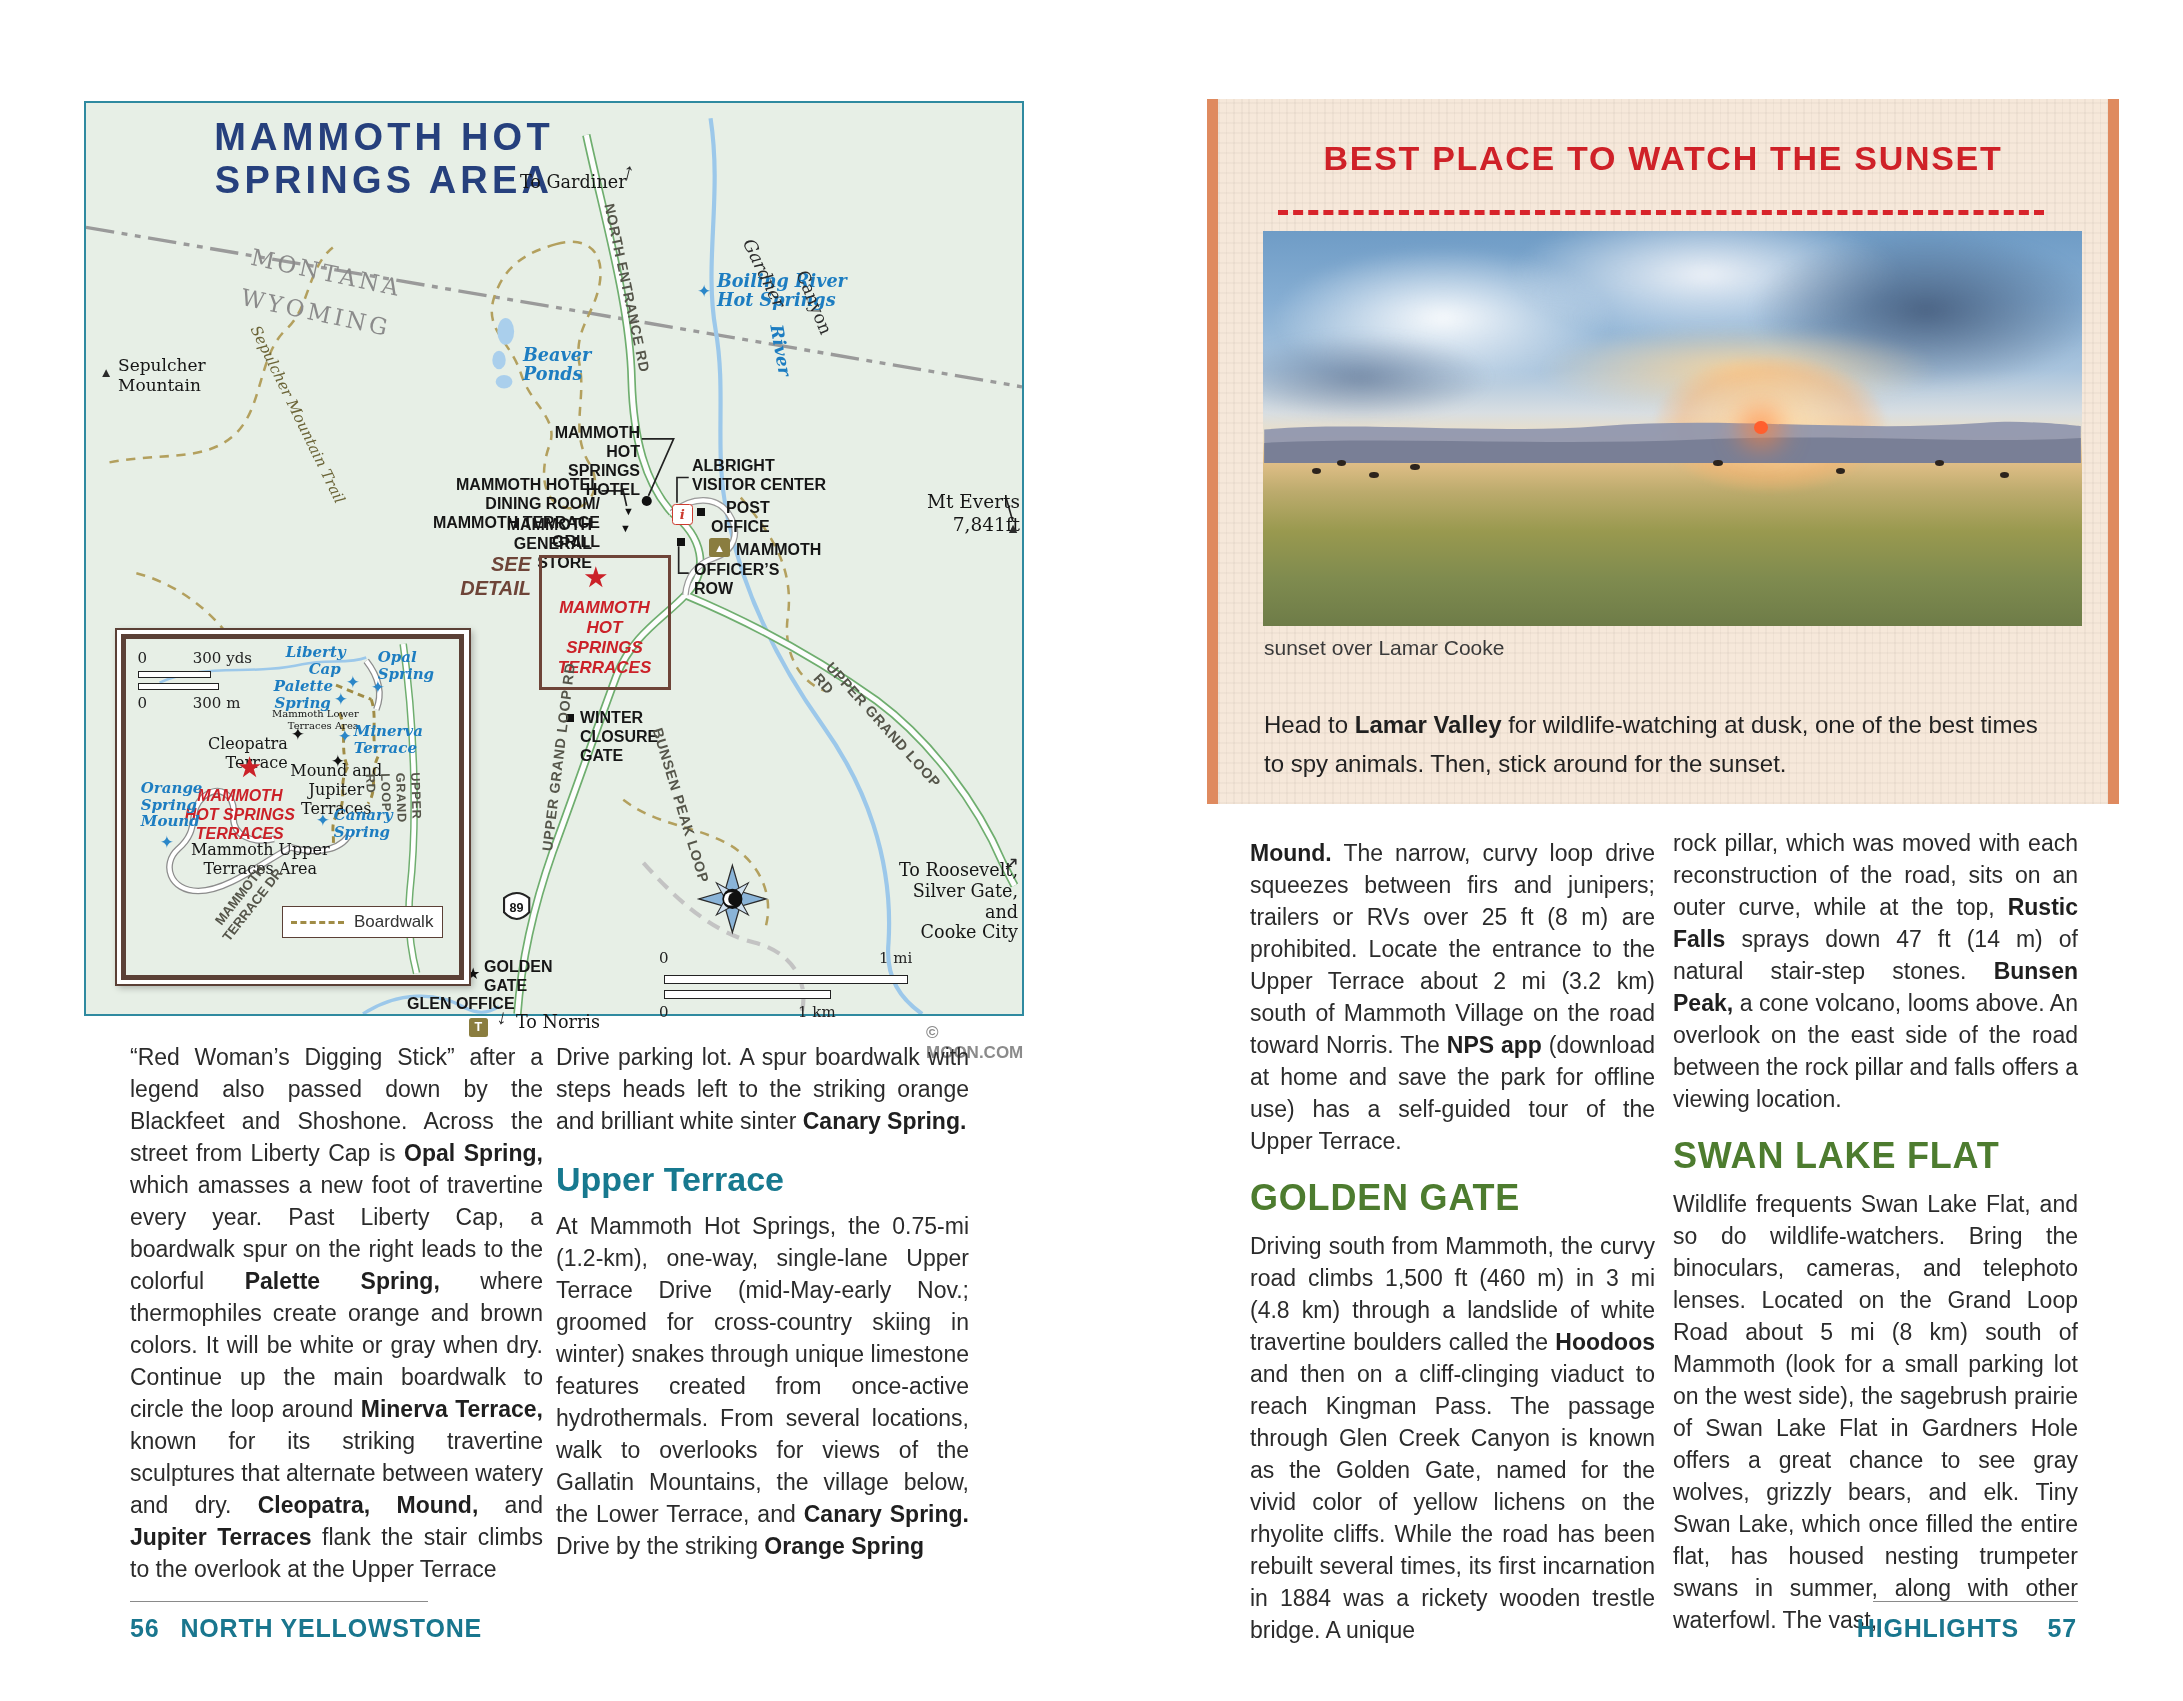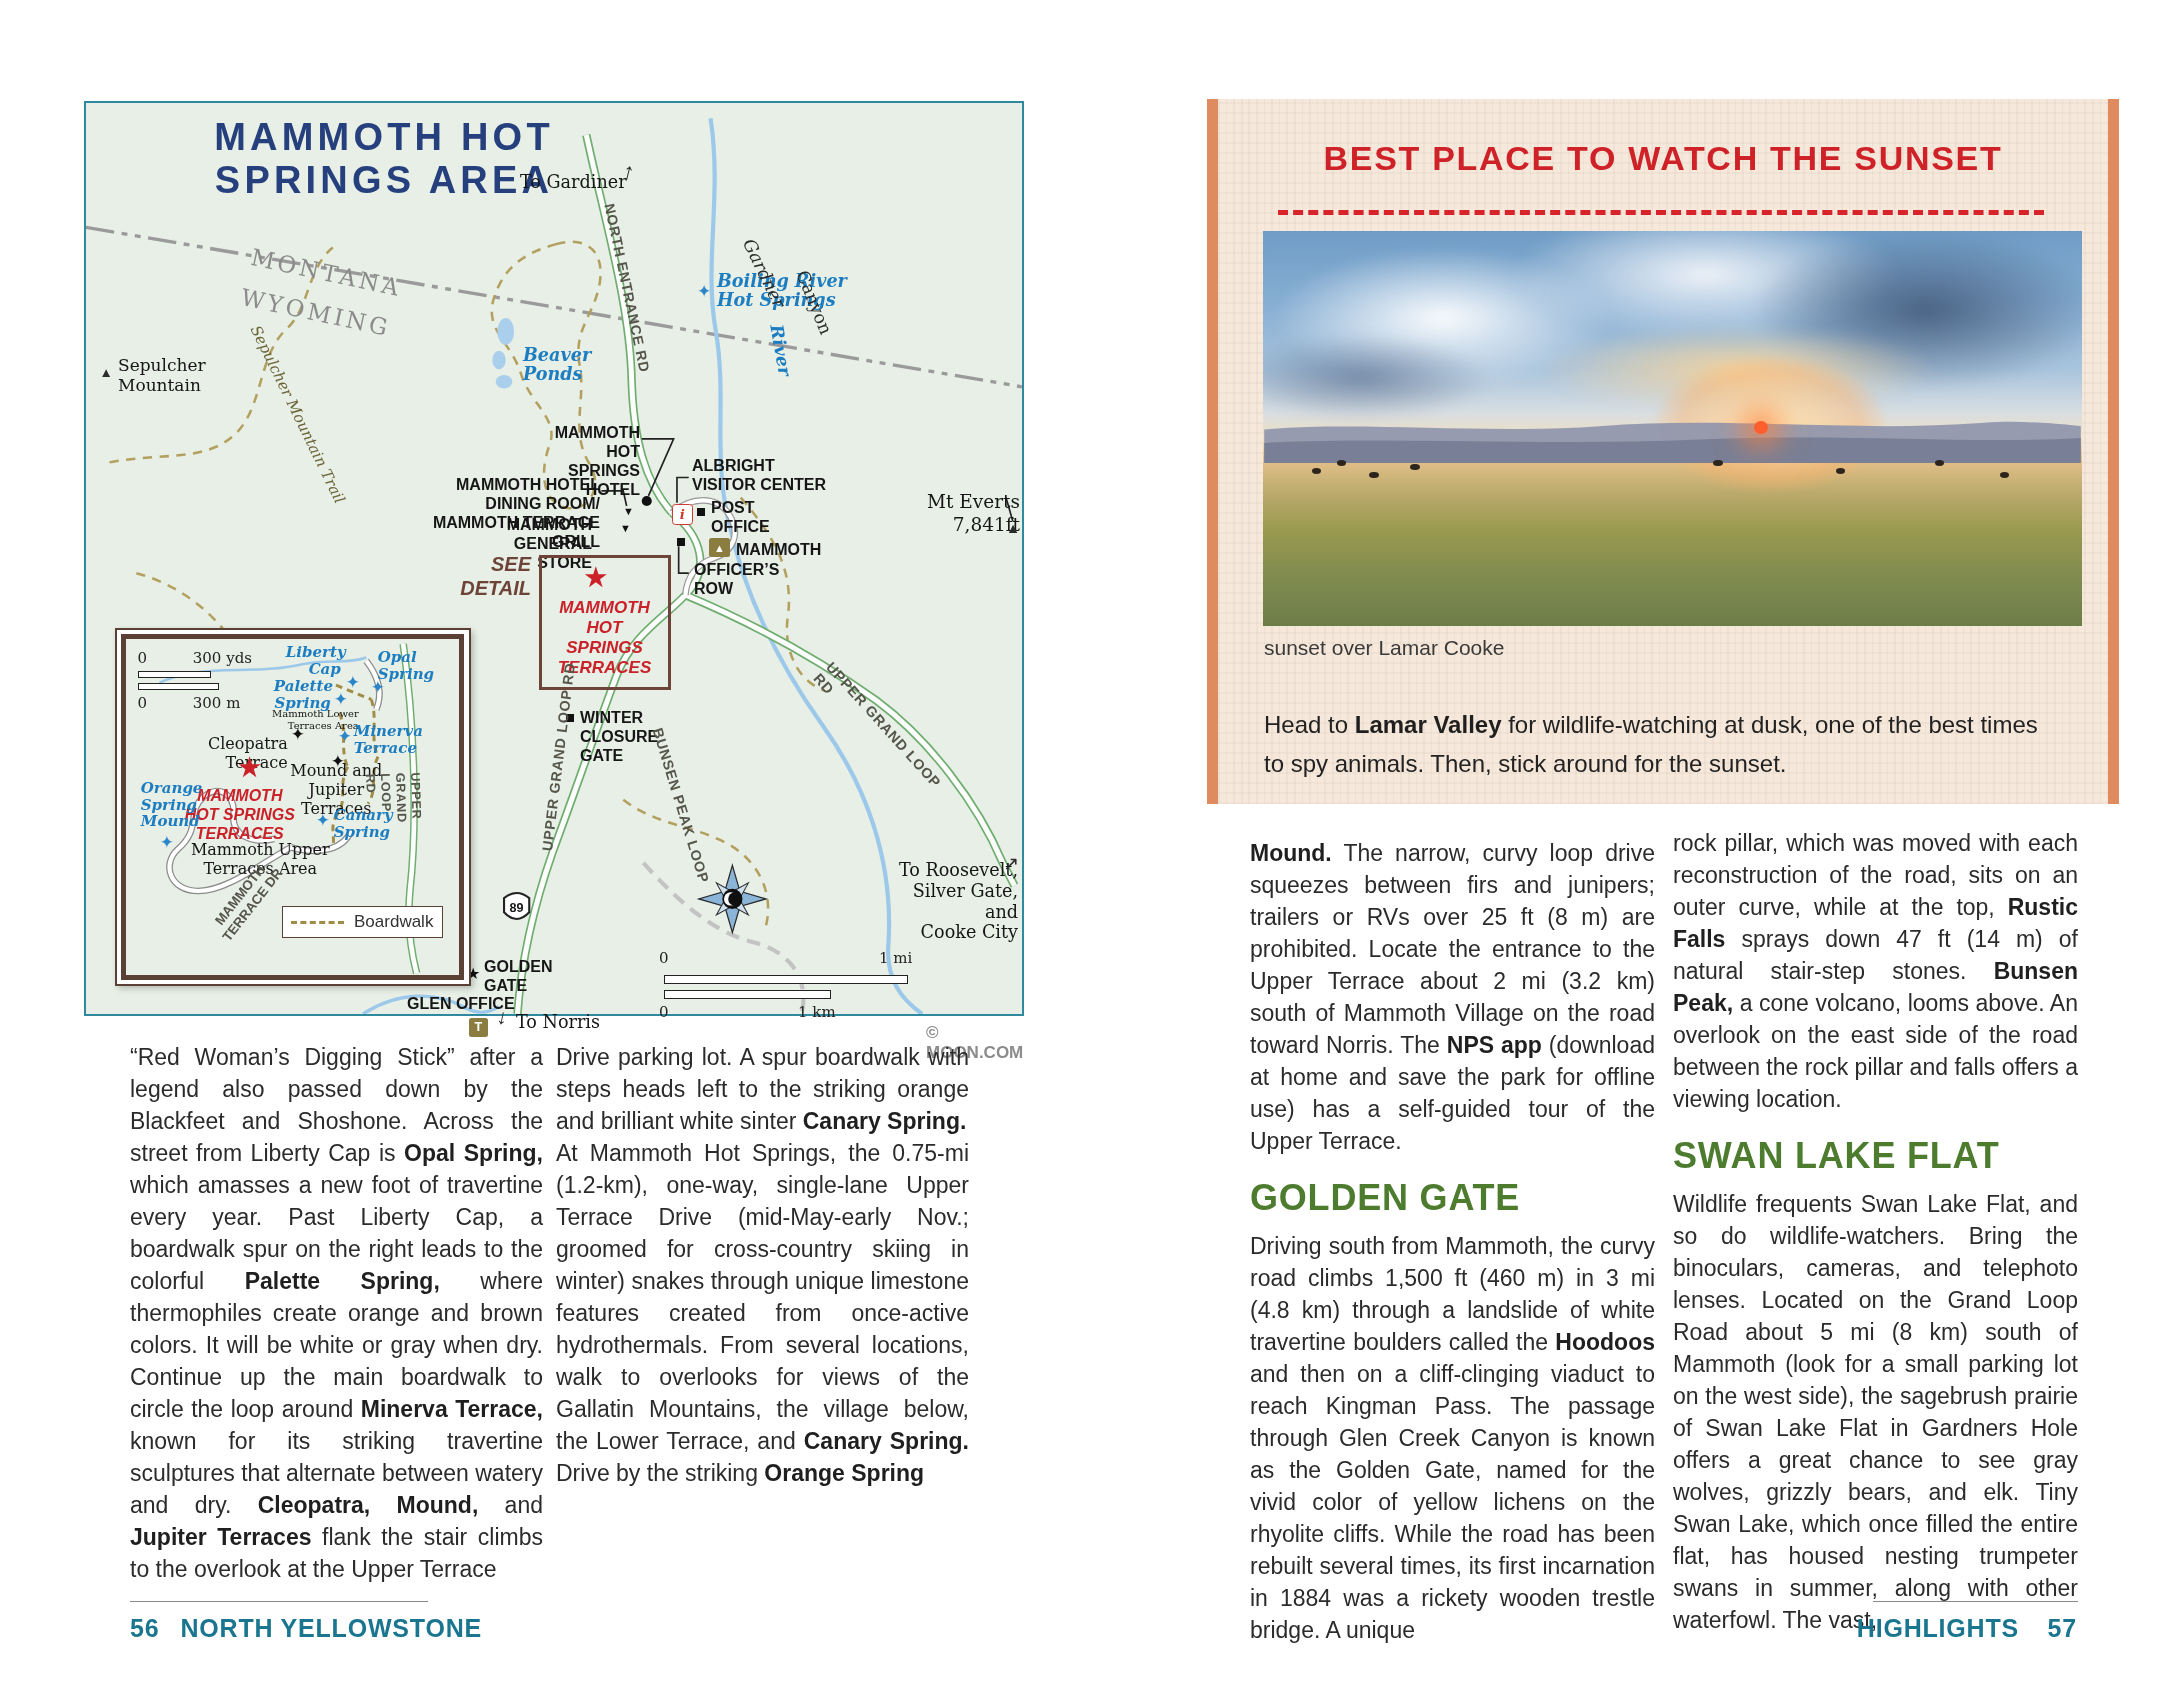--- a/index.html
+++ b/index.html
@@ -175,21 +175,21 @@
     <div class="ml tr" style="left:321px;top:373px;width:193px;">MAMMOTH HOTEL DINING ROOM/
 MAMMOTH TERRACE GRILL</div>
     <span class="marker" style="left:537px;top:403px;">▼</span>
     <div class="ml tr" style="left:380px;top:413px;width:126px;">MAMMOTH
 GENERAL STORE</div>
     <span class="marker" style="left:534px;top:420px;">▼</span>
     <div class="ml" style="left:606px;top:354px;">ALBRIGHT
 VISITOR CENTER</div>
     <div class="info-icon" style="left:586px;top:401px;">i</div>
     <div class="blk" style="left:611px;top:405px;width:8.4px;height:8.4px;"></div>
-    <div class="ml" style="left:625px;top:396px;">POST
+    <div class="ml" style="left:625px;top:396px;text-align:right;">POST
 OFFICE</div>
     <div class="blk" style="left:591px;top:435px;width:8.4px;height:8.4px;"></div>
     <div class="sq-icon" style="left:623px;top:435px;width:21px;height:19.3px;font-size:11px;">▲</div>
     <div class="ml" style="left:650px;top:438px;">MAMMOTH</div>
     <div class="ml" style="left:608px;top:458px;">OFFICER’S
 ROW</div>
     <div class="ml ser tr" style="left:808px;top:388px;width:126px;font-size:18.5px;">Mt Everts</div>
     <div class="ml ser tr" style="left:808px;top:411px;width:126px;font-size:18.5px;">7,841ft</div>
     <div class="abs" style="left:920px;top:417px;font-size:14.3px;">▲</div>
     <div class="ml brown ital tr" style="left:369px;top:450px;width:76px;font-size:20px;">SEE
@@ -300,20 +300,21 @@
         </div>
       </div>
     </div>
   </div>
 
   <div class="col" style="left:130px;top:1041px;">
     <p><span>“Red Woman’s Digging Stick” after a legend also passed down by the Blackfeet and Shoshone. Across the street from Liberty Cap is </span><strong>Opal Spring,</strong><span> which amasses a new foot of travertine every year. Past Liberty Cap, a boardwalk spur on the right leads to the colorful </span><strong>Palette Spring,</strong><span> where thermophiles create orange and brown colors. It will be white or gray when dry. Continue up the main boardwalk to circle the loop around </span><strong>Minerva Terrace,</strong><span> known for its striking travertine sculptures that alternate between watery and dry. </span><strong>Cleopatra, Mound,</strong><span> and </span><strong>Jupiter Terraces</strong><span> flank the stair climbs to the overlook at the Upper Terrace</span></p>
   </div>
   <div class="col" style="left:556px;top:1041px;">
     <p><span>Drive parking lot. A spur boardwalk with steps heads left to the striking orange and brilliant white sinter </span><strong>Canary Spring.</strong></p>
+    <h2 class="subhead">Upper Terrace</h2>
     <p><span>At Mammoth Hot Springs, the 0.75-mi (1.2-km), one-way, single-lane Upper Terrace Drive (mid-May-early Nov.; groomed for cross-country skiing in winter) snakes through unique limestone features created from once-active hydrothermals. From several locations, walk to overlooks for views of the Gallatin Mountains, the village below, the Lower Terrace, and </span><strong>Canary Spring.</strong><span> Drive by the striking </span><strong>Orange Spring</strong></p>
   </div>
   <div class="footer-rule" style="left:130px;top:1601px;width:298px;"></div>
   <div class="footer" style="left:130px;top:1614px;">
     <span class="num">56</span><span>NORTH YELLOWSTONE</span>
   </div>
 
   <div id="callout">
     <div class="callout-header">BEST PLACE TO WATCH THE SUNSET</div>
     <div class="callout-dashes"></div>

